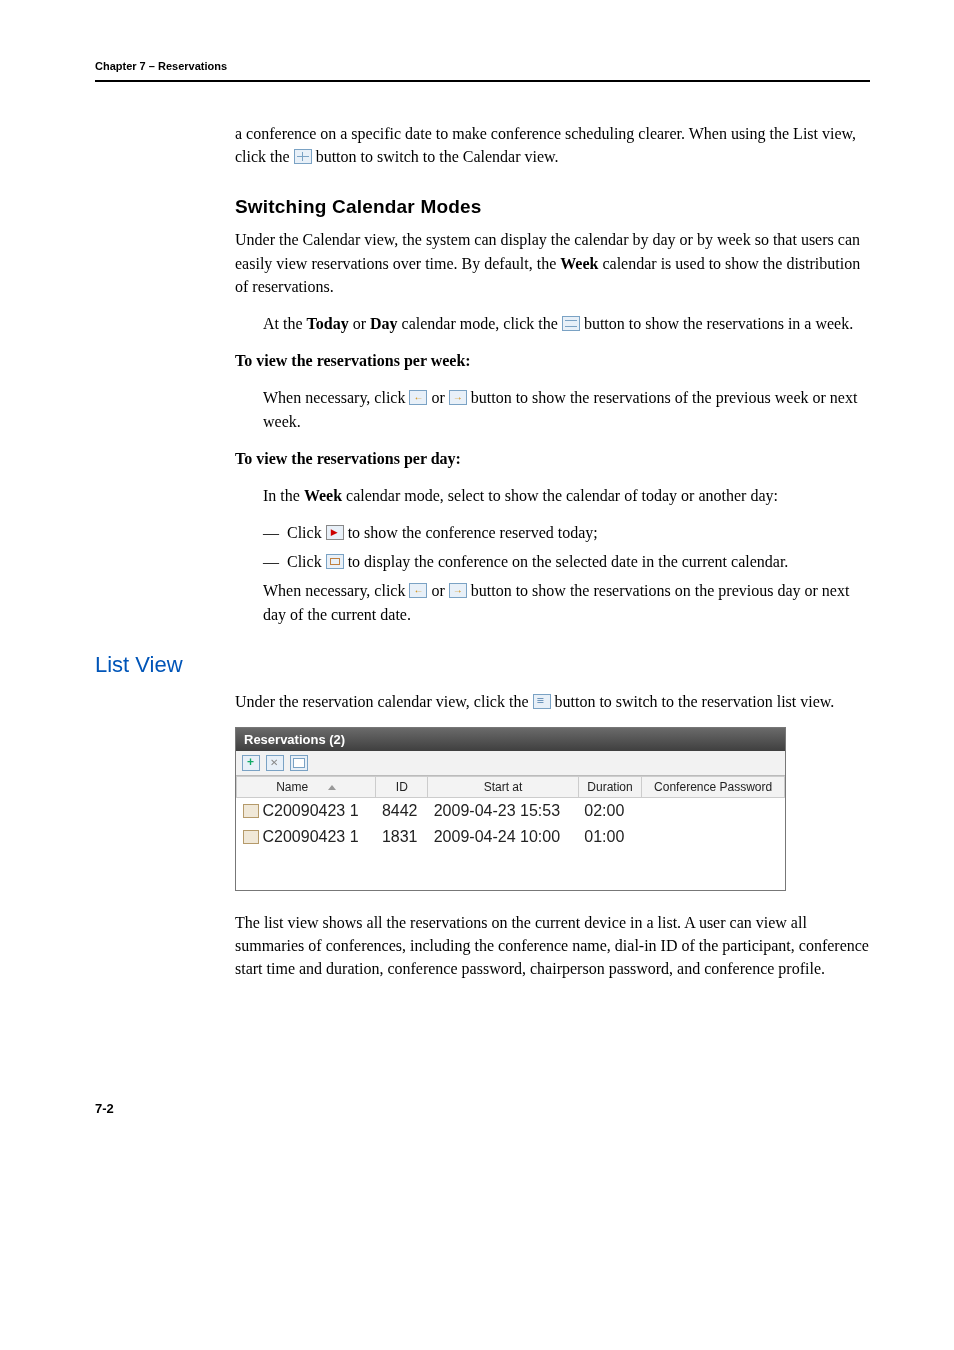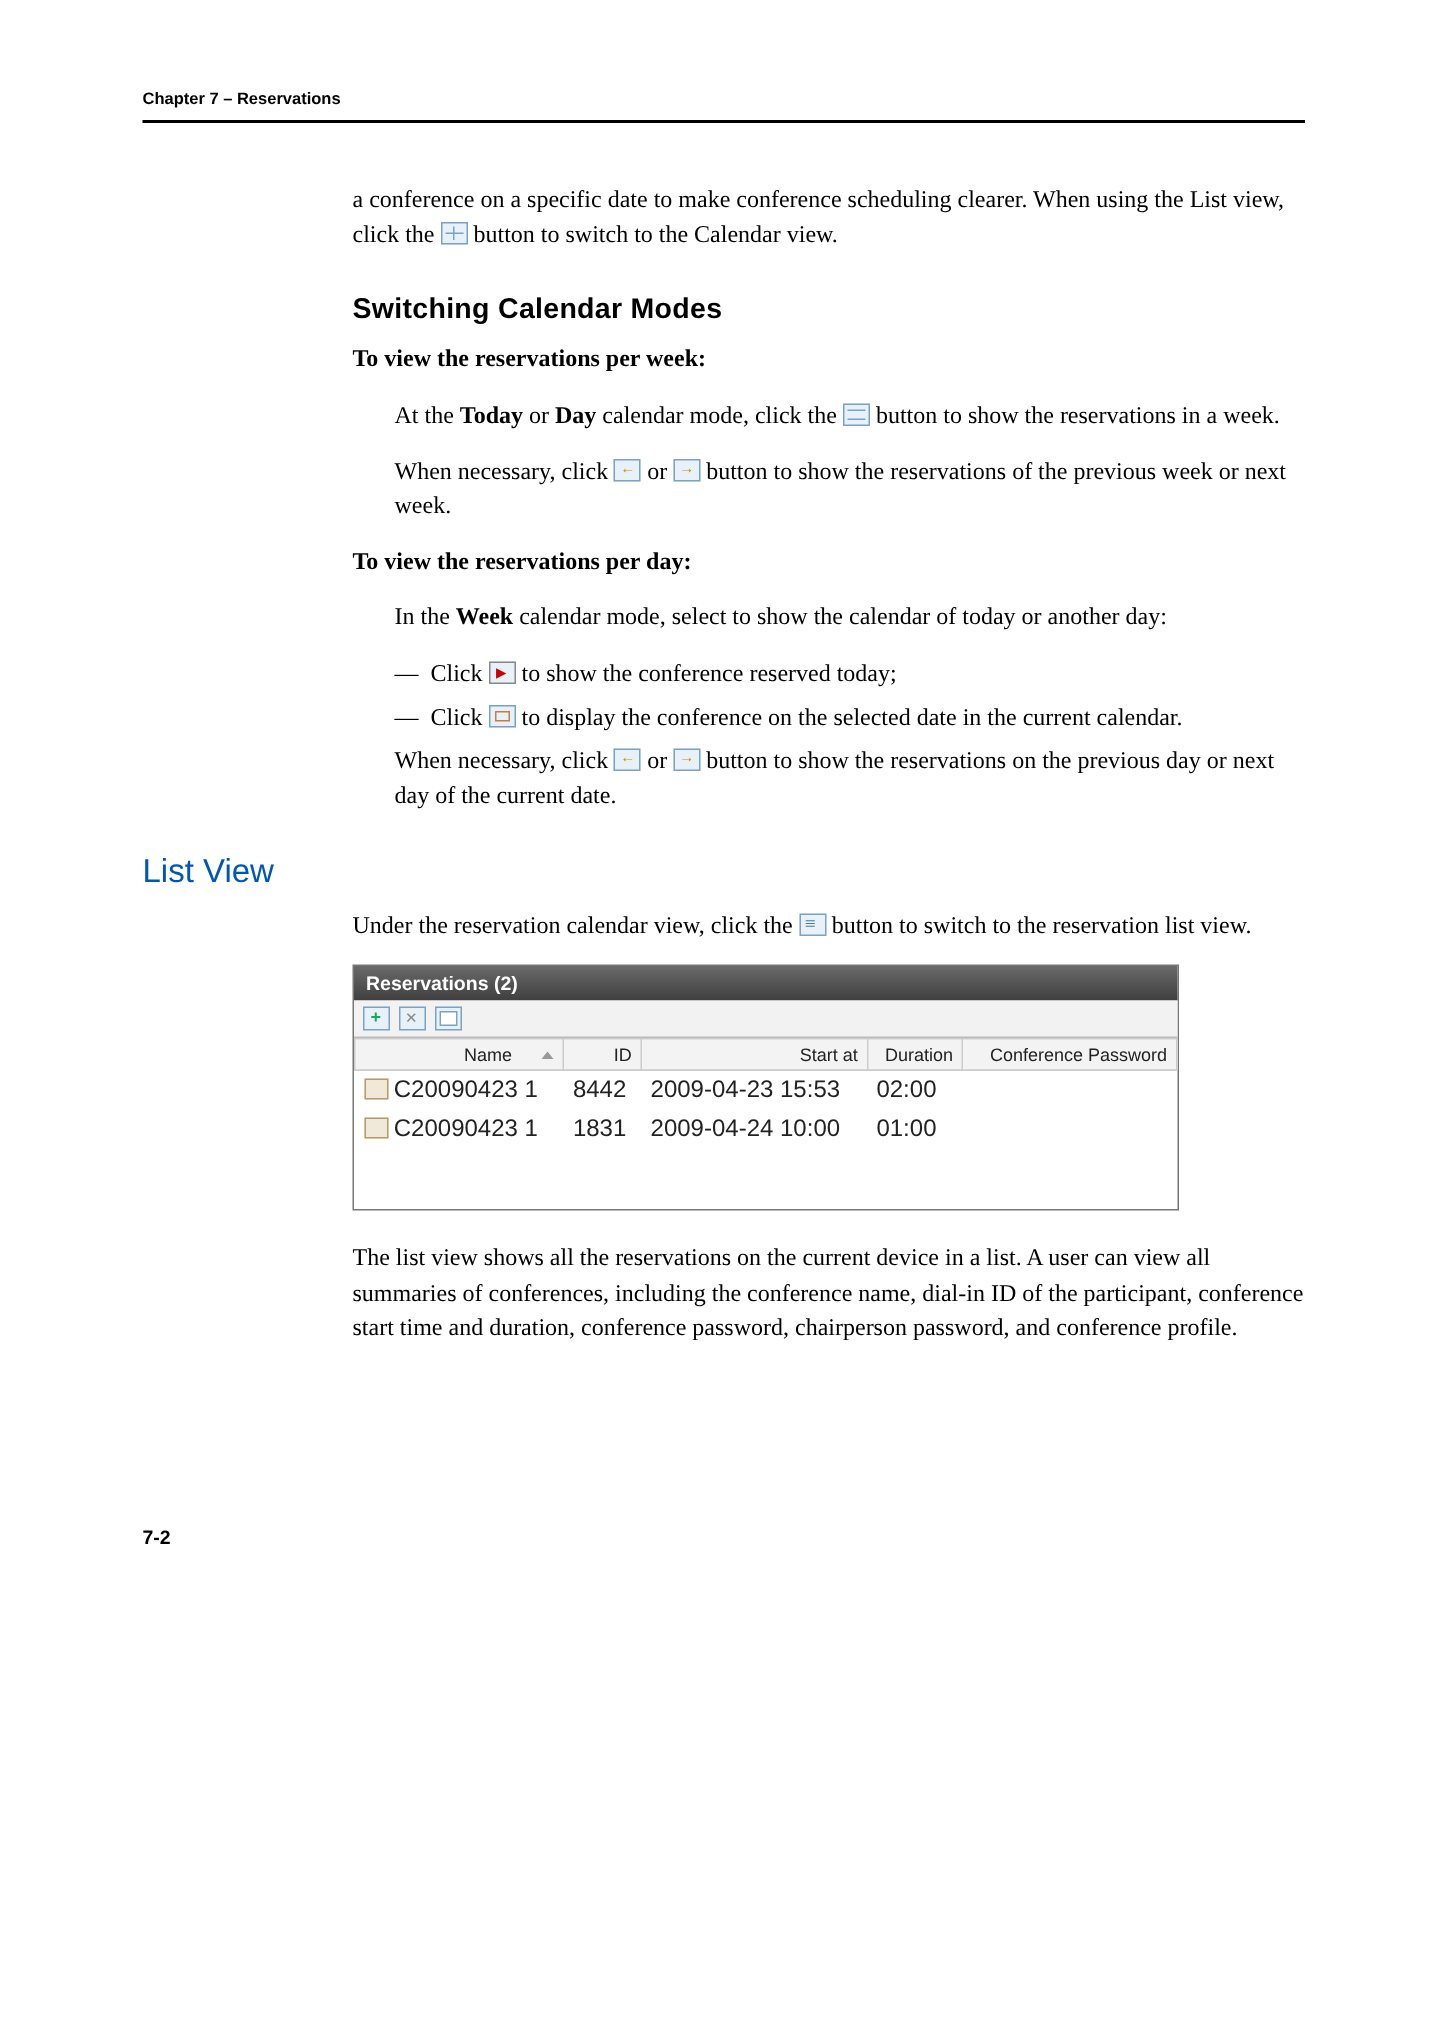--- a/index.html
+++ b/index.html
@@ -150,21 +150,21 @@
     box-sizing:border-box;
   }
   .tb-icon.add::before { content:"+"; position:absolute; font-size:12px; color:#1a6; font-weight:bold; left:4px; top:-1px; }
   .tb-icon.close::before { content:"✕"; position:absolute; font-size:10px; color:#888; left:3px; top:1px; }
   .tb-icon.cal::before { content:""; position:absolute; inset:2px; background:#fff; border:1px solid #7aa2c4; }
   .panel-table {
     width: 100%;
     border-collapse: collapse;
   }
   .panel-table th {
-    text-align: right;
+    text-align: center;
     font-weight: normal;
     background: #f3f3f3;
     border: 1px solid #ccc;
     padding: 3px 6px;
     font-size: 12px;
   }
   .panel-table td {
     padding: 4px 6px;
     font-size: 16px;
   }
@@ -204,28 +204,31 @@
 
   <div class="content-indent">
     <p class="body-text">
       <span>a conference on a specific date to make conference scheduling clearer. When using the List view, click the </span>
       <span class="mini-icon grid"></span>
       <span> button to switch to the Calendar view.</span>
     </p>
 
     <h3 class="section-h3">Switching Calendar Modes</h3>
 
-
-    <p class="body-text bold">To view the reservations per week:</p>
+    <p class="body-text">
+      <span>Under the Calendar view, the system can display the calendar by day or by week so that users can easily view reservations over time. By default, the </span><span class="bold">Week</span><span> calendar is used to show the distribution of reservations.</span>
+    </p>
 
     <p class="body-text sub-indent">
       <span>At the </span><span class="bold">Today</span><span> or </span><span class="bold">Day</span><span> calendar mode, click the </span>
       <span class="mini-icon week"></span>
       <span> button to show the reservations in a week.</span>
     </p>
+
+    <p class="body-text bold">To view the reservations per week:</p>
 
     <p class="body-text sub-indent">
       <span>When necessary, click </span>
       <span class="mini-icon left-arrow"></span>
       <span> or </span>
       <span class="mini-icon right-arrow"></span>
       <span> button to show the reservations of the previous week or next week.</span>
     </p>
 
     <p class="body-text bold">To view the reservations per day:</p>

